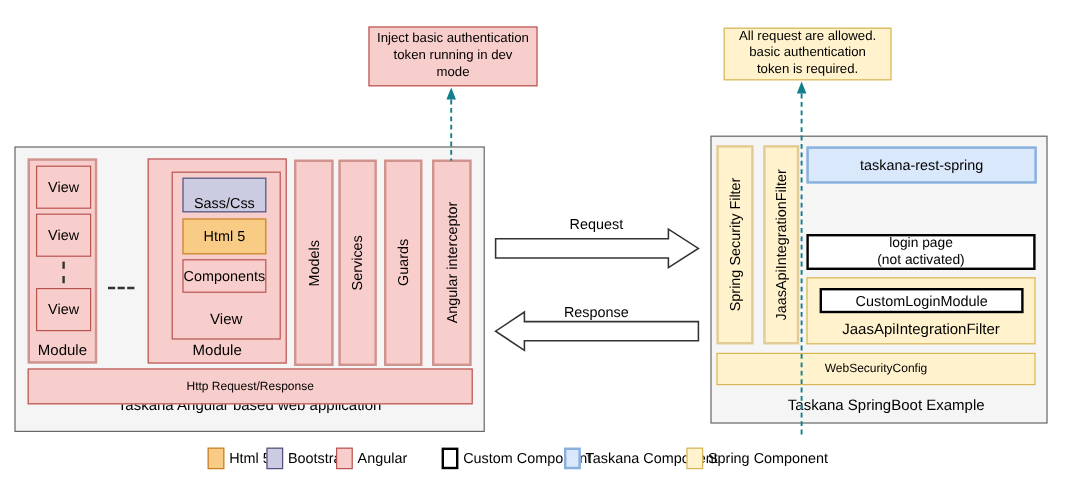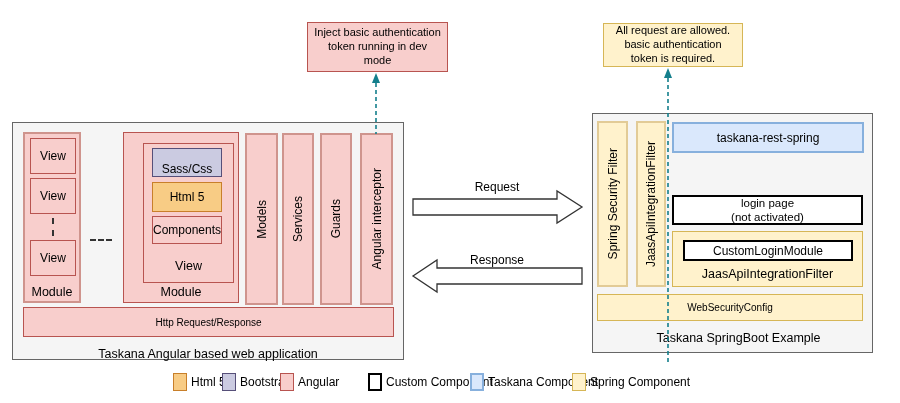--- a/index.html
+++ b/index.html
@@ -49,21 +49,21 @@
 mode</span>
   </div>
 
   <div class="box spring note" style="left:603px; top:13px; width:140px; height:44px;">
     <span class="pre">All request are allowed.
 basic authentication
 token is required.</span>
   </div>
 
   <div class="abs container-box" style="left:12px; top:112px; width:392px; height:238px;"></div>
-  <div class="title-label" style="left:12px; top:337px; width:392px;">Taskana Angular based web application</div>
+  <div class="title-label" style="left:12px; top:321px; width:392px;">Taskana Angular based web application</div>
 
   <div class="abs angular" style="left:23px; top:122px; width:58px; height:171px; border-width:2px; border-color:var(--angular-bar-stroke);"></div>
   <div class="box angular lbl" style="left:30px; top:128px; width:46px; height:36px;">
     <span>View</span>
   </div>
   <div class="box angular lbl" style="left:30px; top:168px; width:46px; height:36px;">
     <span>View</span>
   </div>
   <div class="vdots" style="left:52px; top:208px; height:18px;"></div>
   <div class="box angular lbl" style="left:30px; top:230px; width:46px; height:36px;">

